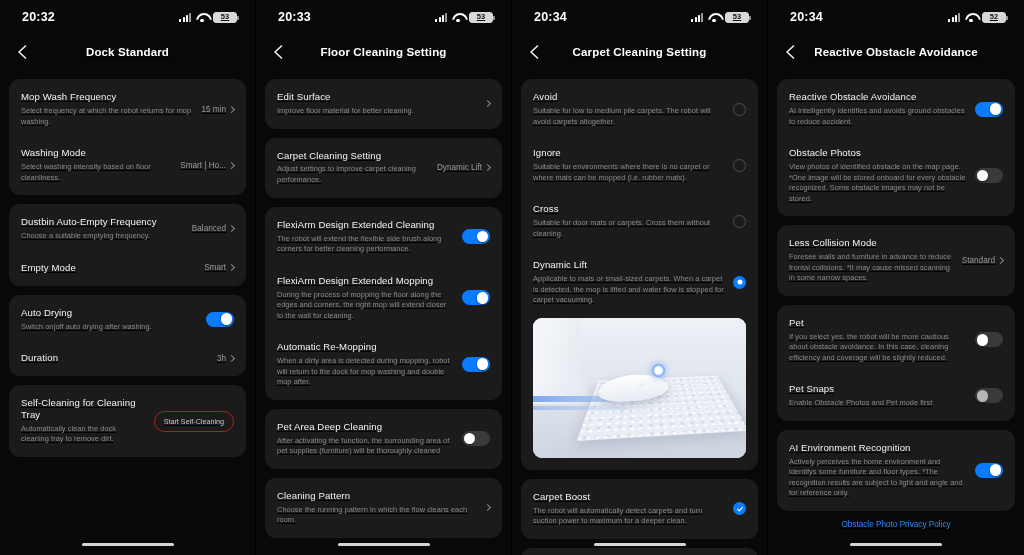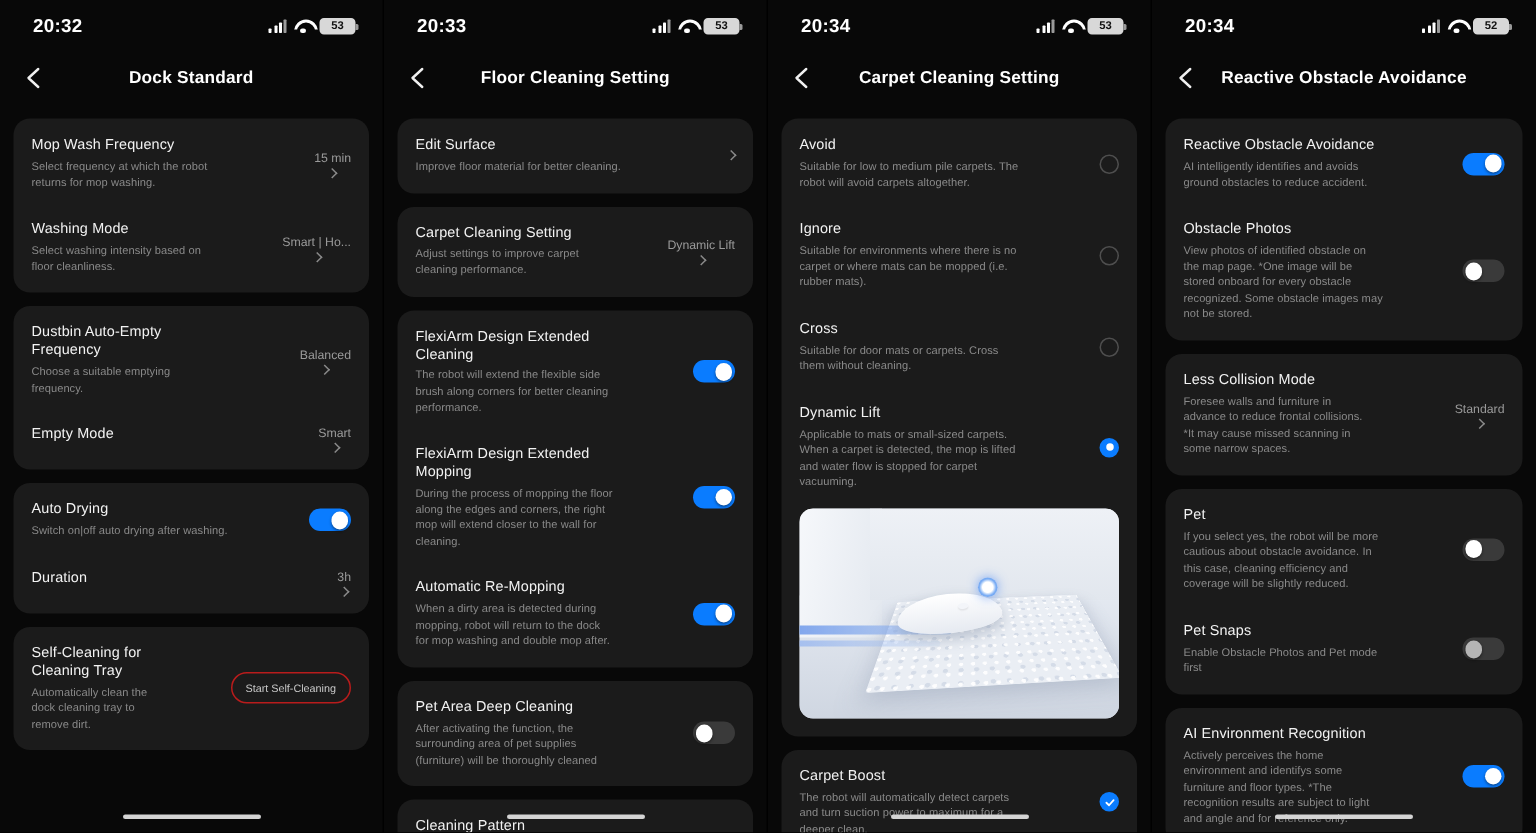--- a/index.html
+++ b/index.html
@@ -9,20 +9,21 @@
     font-family: "Liberation Sans", sans-serif;
     overflow: hidden;
   }
   .strip { display: flex; width: 1024px; height: 555px; }
   .phone {
     position: relative;
     width: 256px; height: 555px;
     background: #080808;
     overflow: hidden;
     border-right: 1px solid #000;
+    text-decoration: underline;
   }
   .phone:last-child { border-right: none; }
 
   
   .statusbar {
     height: 34px;
     display: flex; align-items: center; justify-content: space-between;
     padding: 0 18px 0 22px;
   }
   .sb-time {
@@ -84,38 +85,36 @@
     background: #1b1b1b;
     border-radius: 11px;
     margin-bottom: 9px;
     padding: 2px 0;
   }
   .row {
     display: flex; align-items: flex-start;
     padding: 10px 12px 10px 12px;
     min-height: 30px;
     position: relative;
-    gap: 45px;
   }
   .row-main { flex: 1; min-width: 0; padding-right: 8px; }
   .row-title {
     color: #f2f2f2; font-size: 9.6px; font-weight: normal;
     line-height: 1.25; letter-spacing: .1px;
   }
   .row-sub {
     color: #8a8a8a; font-size: 7.4px; line-height: 1.42;
     margin-top: 3px; letter-spacing: .05px;
   }
   .row-aside {
     display: flex; align-items: center; gap: 3px;
     color: #9a9a9a; font-size: 8.2px;
     flex-shrink: 0;
     align-self: center;
     white-space: nowrap;
-    flex-direction: column;
   }
   .chev {
     width: 5px; height: 5px;
     border-right: 1.2px solid #8a8a8a;
     border-top: 1.2px solid #8a8a8a;
     transform: rotate(45deg);
     display:inline-block;
   }
   .row-aside.chev-only { align-self: center; }
 

